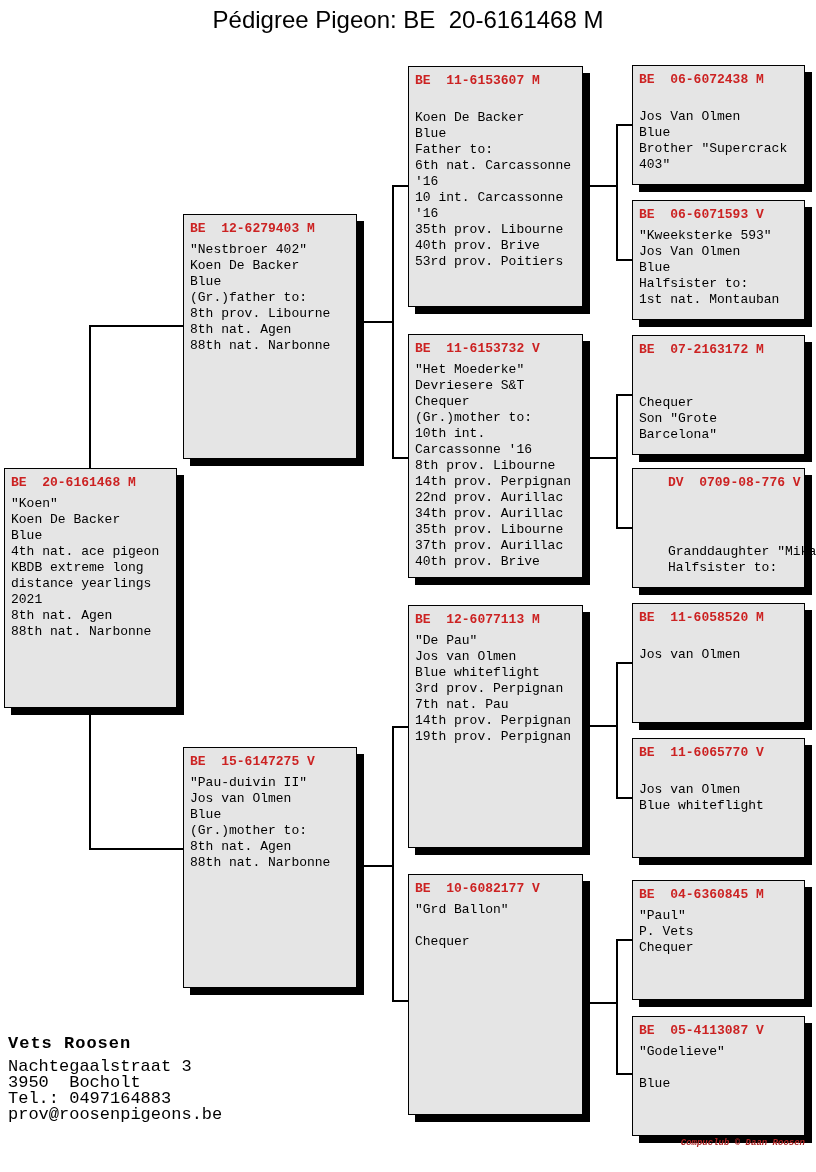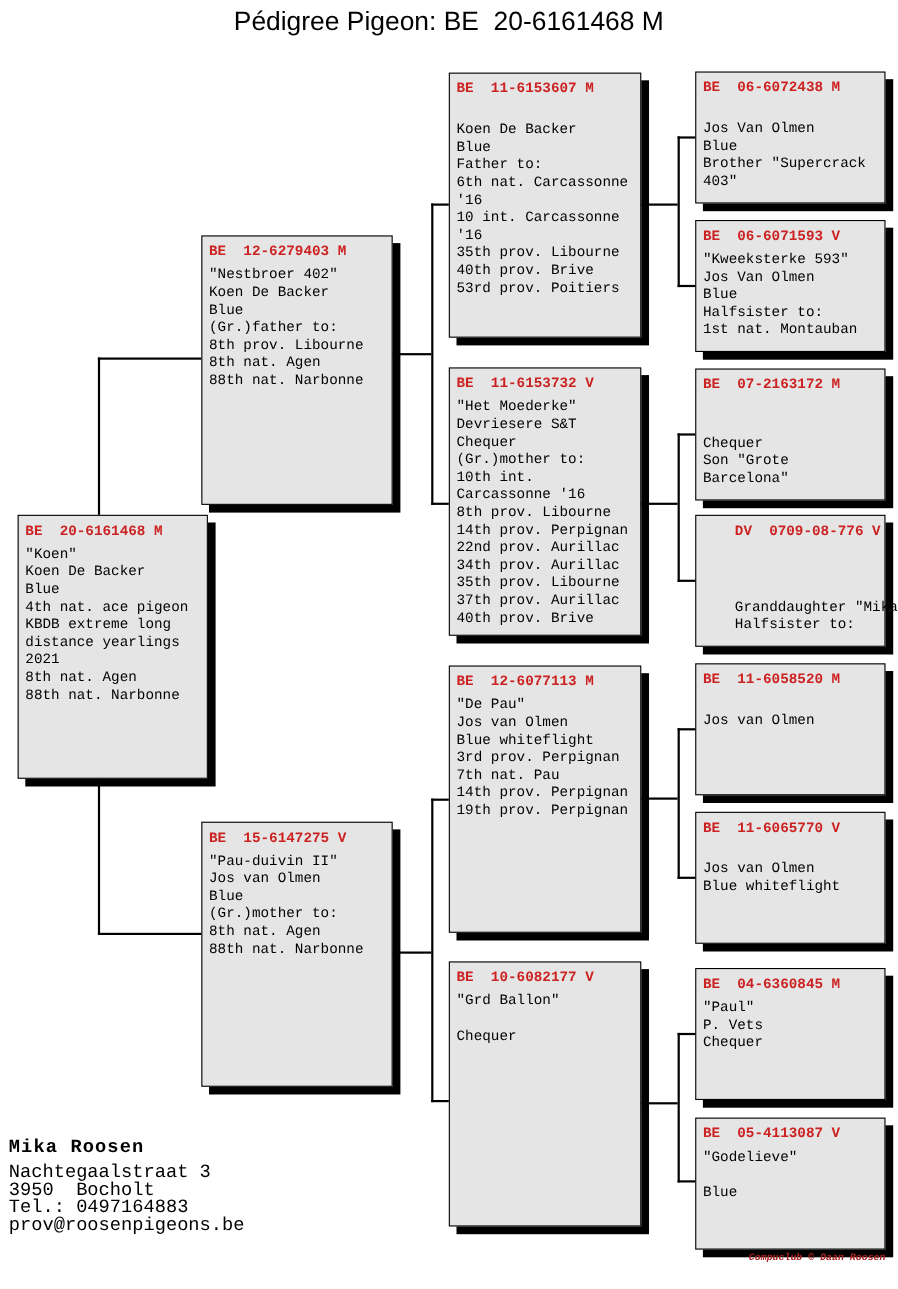--- a/index.html
+++ b/index.html
@@ -8,21 +8,21 @@
   .title{position:absolute;top:6px;left:0;width:100%;text-align:center;
          font-family:"Liberation Sans","DejaVu Sans",sans-serif;
          font-size:24px;color:#000;white-space:pre;}
   .pbox{position:absolute;background:#e5e5e5;border:1px solid #000;
         box-shadow:7px 7px 0 0 #000;box-sizing:border-box;padding:5px 6px 0 6px;}
   .phead{font-size:13px;line-height:17px;font-weight:bold;color:#cc2222;white-space:pre;
          margin-bottom:5px;}
   .bline{font-size:13px;line-height:16px;min-height:16px;white-space:pre;}
   .cl{position:absolute;background:#000;}
   
-  .b-subject{left:16px;top:468px;width:173px;height:240px;}
+  .b-subject{left:4px;top:468px;width:173px;height:240px;}
   .b-father {left:183px;top:202px;width:174px;height:245px;margin-top:12px;}
   .b-mother {left:183px;top:747px;width:174px;height:241px;}
   .b-pgf{left:408px;top:66px; width:175px;height:241px;}
   .b-pgm{left:408px;top:334px;width:175px;height:244px;}
   .b-mgf{left:408px;top:605px;width:175px;height:243px;}
   .b-mgm{left:408px;top:874px;width:175px;height:241px;}
   .b-g4a{left:632px;top:65px;  width:173px;height:120px;}
   .b-g4b{left:632px;top:200px; width:173px;height:120px;}
   .b-g4c{left:632px;top:335px; width:173px;height:120px;}
   .b-g4d{left:632px;top:468px; width:173px;height:120px;padding-left:35px;}
@@ -238,21 +238,21 @@
   <div class="cl" style="left:616px;top:662px;width:2px;height:137px;"></div>
   <div class="cl" style="left:616px;top:662px;width:16px;height:2px;"></div>
   <div class="cl" style="left:616px;top:797px;width:16px;height:2px;"></div>
 
   <div class="cl" style="left:583px;top:1002px;width:33px;height:2px;"></div>
   <div class="cl" style="left:616px;top:939px;width:2px;height:136px;"></div>
   <div class="cl" style="left:616px;top:939px;width:16px;height:2px;"></div>
   <div class="cl" style="left:616px;top:1073px;width:16px;height:2px;"></div>
 
   <div class="breeder">
-    <div class="bname">Mika Roosen</div>
+    <div class="bname">Vets Roosen</div>
     <div class="baddr">
         <div class="bline">Nachtegaalstraat 3</div>
         <div class="bline">3950  Bocholt</div>
         <div class="bline">Tel.: 0497164883</div>
         <div class="bline">prov@roosenpigeons.be</div>
       </div>
   </div>
 
   <div class="footer">Compuclub © Daan Roosen</div>
 

